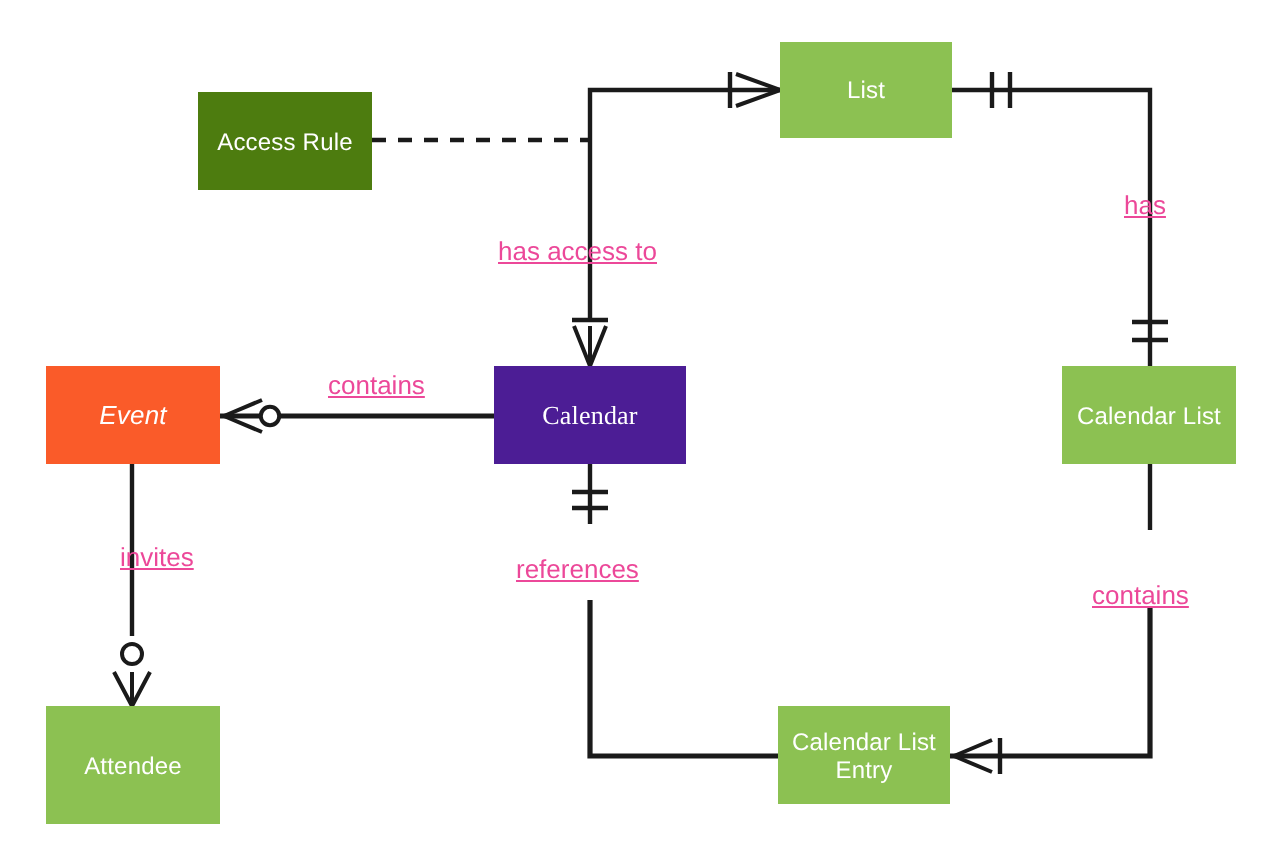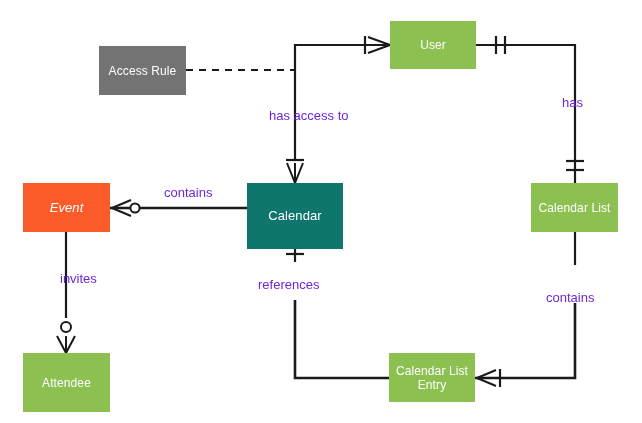--- a/index.html
+++ b/index.html
@@ -35,26 +35,27 @@
     letter-spacing: 0.1px;
     z-index: 3;
   }
   .entity-label {
     display: block;
     padding: 0 4px;
     white-space: pre-line;
   }
   .rel-label {
     position: absolute;
-    color: #6d28d9;
+    color: #ec4899;
     font-size: 13px;
     line-height: 15px;
     white-space: nowrap;
     z-index: 4;
     background: transparent;
+    text-decoration: underline;
   }
 </style>
 </head>
 <body>
 
 <div id="canvas">
 
   <svg class="er-svg" viewBox="0 0 642 423" xmlns="http://www.w3.org/2000/svg">
 
     <g stroke="#1a1a1a" stroke-width="2.2" fill="none" stroke-linecap="butt">
@@ -98,50 +99,50 @@
       <path d="M 575 232 L 575 265"></path>
       <path d="M 575 303 L 575 378 L 475 378" stroke-width="2.6"></path>
 
       <line x1="500" y1="369" x2="500" y2="387"></line>
 
       <path d="M 477 378 L 496 370 M 477 378 L 496 386 M 477 378 L 496 378" stroke-width="2"></path>
 
     </g>
   </svg>
 
-  <div class="entity" style="left:99px; top:46px; width:87px; height:49px; background:#737373;">
+  <div class="entity" style="left:99px; top:46px; width:87px; height:49px; background:#4d7c0f;">
     <span class="entity-label">Access Rule</span>
   </div>
 
   <div class="entity" style="left:390px; top:21px; width:86px; height:48px; background:#8CC152;">
-    <span class="entity-label">User</span>
+    <span class="entity-label">List</span>
   </div>
 
   <div class="entity" style="left:23px; top:183px; width:87px; height:49px; background:#FA5B29;">
     <span class="entity-label" style="font-size:13px;font-style:italic;">Event</span>
   </div>
 
-  <div class="entity" style="left:247px; top:183px; width:96px; height:66px; background:#0f766e;">
+  <div class="entity" style="left:247px; top:183px; width:96px; height:49px; background:#4c1d95;font-family:Liberation Serif, serif;">
     <span class="entity-label" style="font-size:13px;">Calendar</span>
   </div>
 
   <div class="entity" style="left:531px; top:183px; width:87px; height:49px; background:#8CC152;">
     <span class="entity-label">Calendar List</span>
   </div>
 
   <div class="entity" style="left:23px; top:353px; width:87px; height:59px; background:#8CC152;">
     <span class="entity-label">Attendee</span>
   </div>
 
   <div class="entity" style="left:389px; top:353px; width:86px; height:49px; background:#8CC152;">
     <span class="entity-label">Calendar List
 Entry</span>
   </div>
 
-  <div class="rel-label" style="left:249px; top:108px;margin-left:20px;">has access to</div>
+  <div class="rel-label" style="left:249px; top:118px;">has access to</div>
 
   <div class="rel-label" style="left:164px; top:185px;">contains</div>
 
   <div class="rel-label" style="left:60px; top:271px;">invites</div>
 
   <div class="rel-label" style="left:258px; top:277px;">references</div>
 
   <div class="rel-label" style="left:562px; top:95px;">has</div>
 
   <div class="rel-label" style="left:546px; top:290px;">contains</div>

